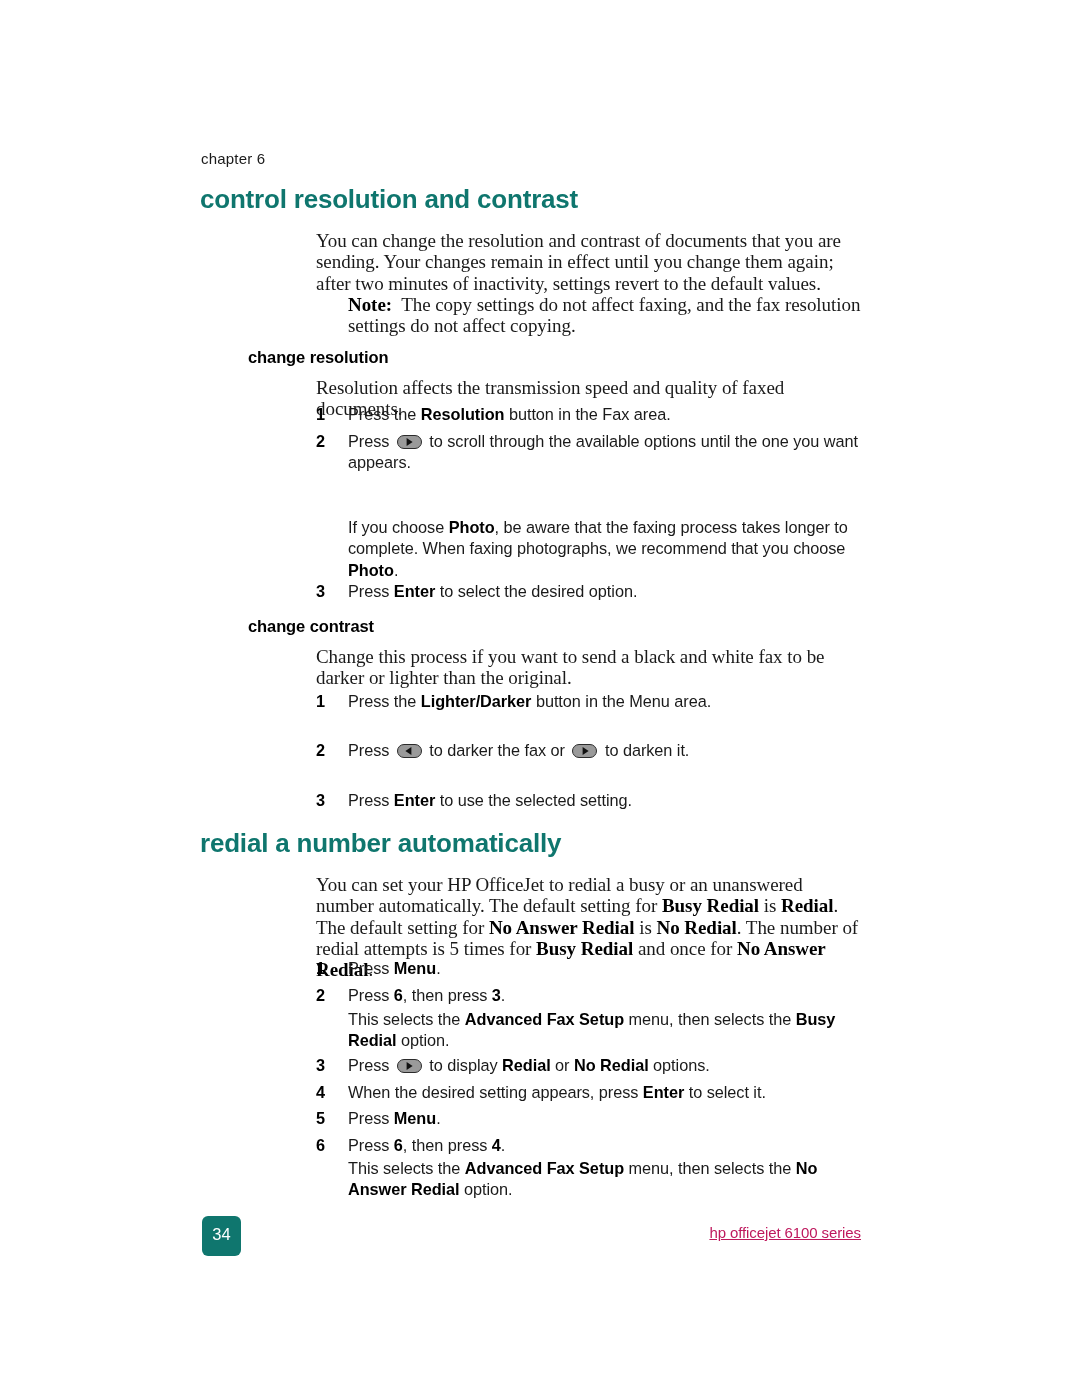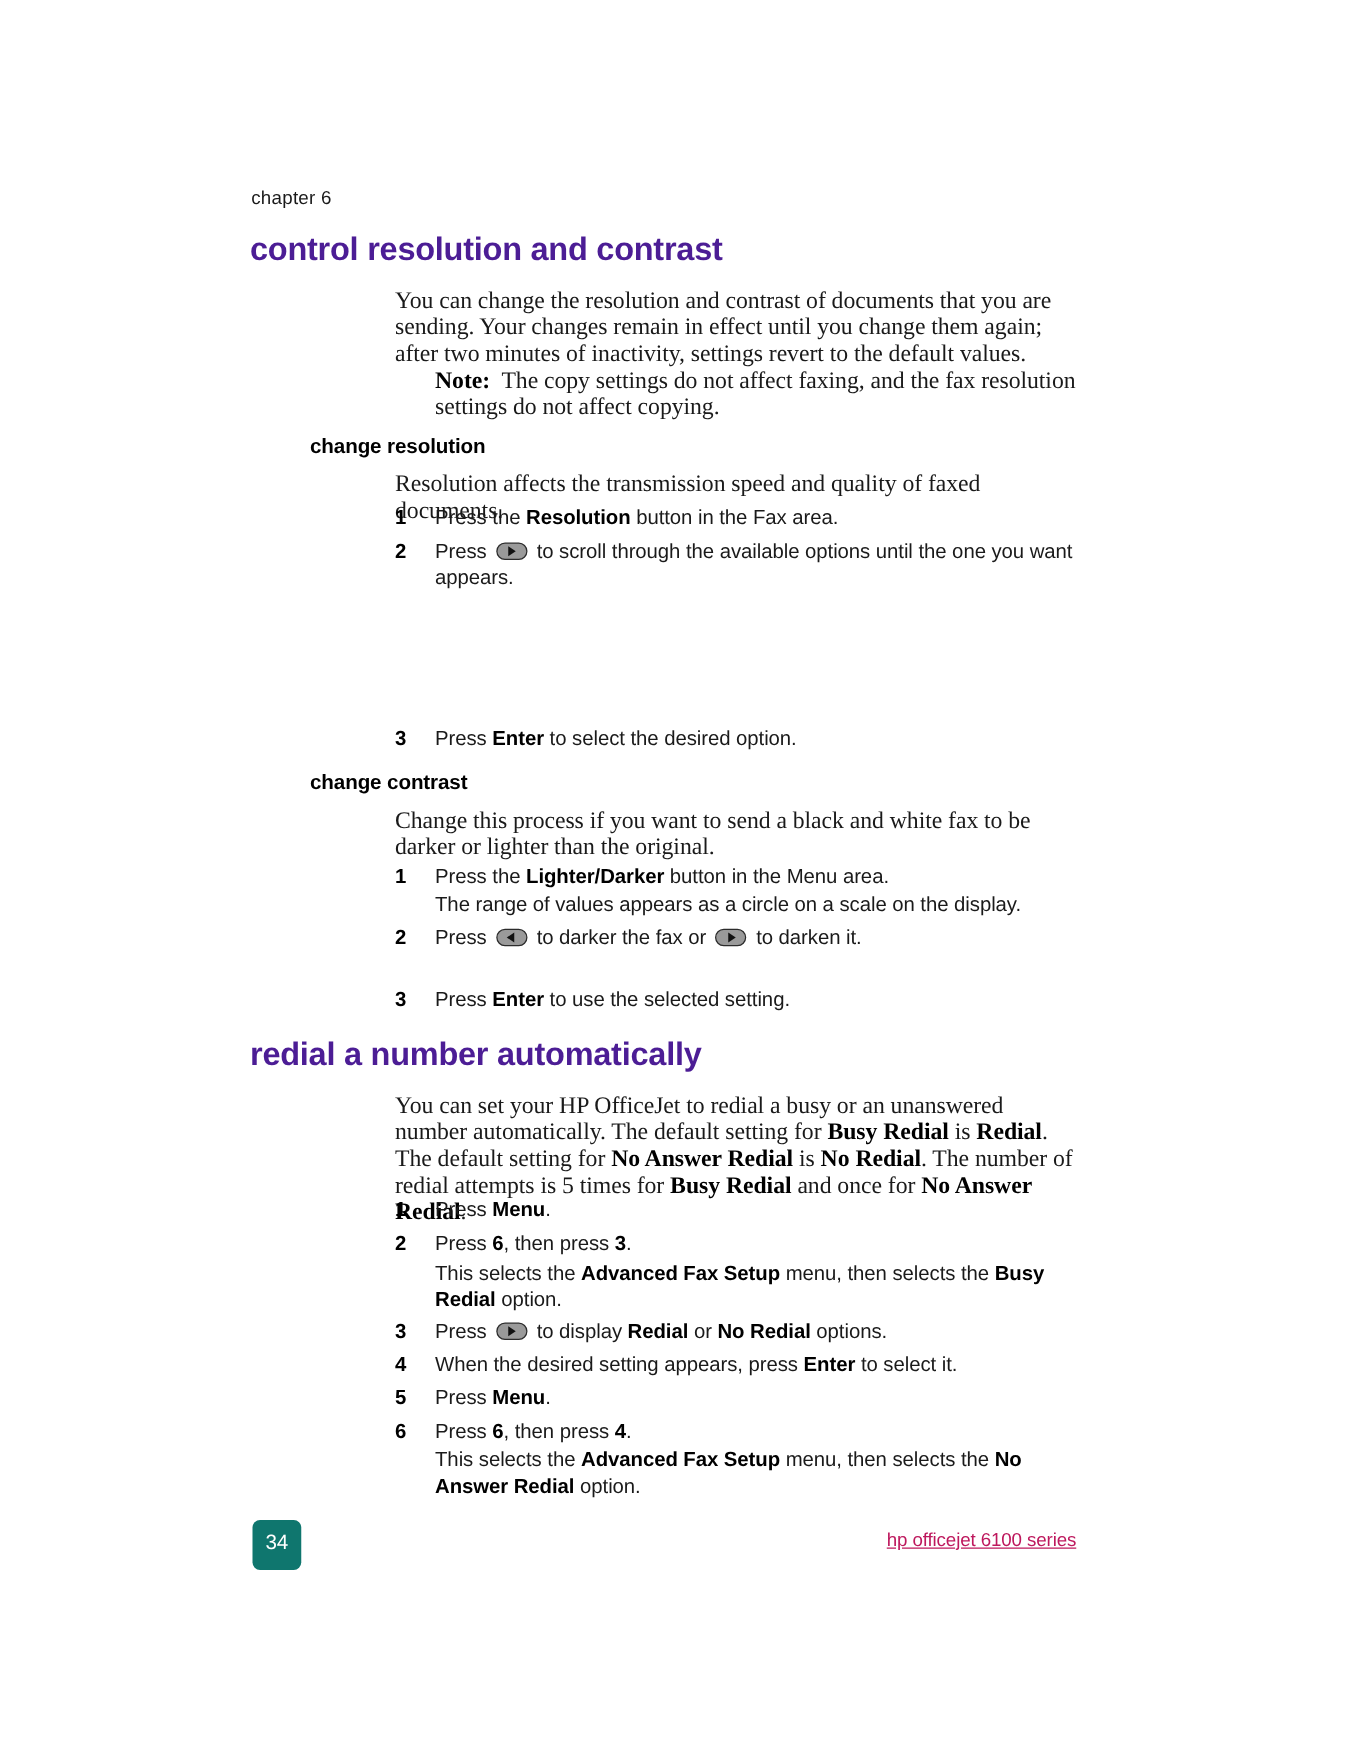--- a/index.html
+++ b/index.html
@@ -34,21 +34,21 @@
     color: #1a1a1a;
   }
 
   
   .h1 {
     position: absolute;
     left: 200px;
     font-size: 26px;
     font-weight: bold;
     letter-spacing: -0.2px;
-    color: #4c1d95;
+    color: #0f766e;
     white-space: nowrap;
   }
   #h1-control { top: 184px; }
   #h1-redial  { top: 828px; }
 
   
   .h2 {
     position: absolute;
     left: 248px;
     font-size: 16.5px;
@@ -195,36 +195,36 @@
     <span class="num">1</span>
     <span class="body"><span>Press the </span><b>Resolution</b><span> button in the Fax area.</span></span>
   </div>
 
   <div class="step" style="top:431px;">
     <span class="num">2</span>
     <span class="body"><span>Press </span><span class="keyglyph right"></span><span> to scroll through the available options until the one you want appears.</span></span>
   </div>
 
 
+  <div class="substep" style="top:517px;"><span>If you choose </span><b>Photo</b><span>, be aware that the faxing process takes longer to complete. When faxing photographs, we recommend that you choose </span><b>Photo</b><span>.</span></div>
 
   <div class="step" style="top:581px;">
     <span class="num">3</span>
     <span class="body"><span>Press </span><b>Enter</b><span> to select the desired option.</span></span>
   </div>
 
   <div class="h2" id="h2-contrast">change contrast</div>
 
   <div class="para" style="top:646px;">Change this process if you want to send a black and white fax to be darker or lighter than the original.</div>
 
   <div class="step" style="top:691px;">
     <span class="num">1</span>
     <span class="body"><span>Press the </span><b>Lighter/Darker</b><span> button in the Menu area.</span></span>
   </div>
 
-  <div class="substep" style="top:714px;">The range of values appears as a circle on a scale on the display.</div>
 
   <div class="step" style="top:740px;">
     <span class="num">2</span>
     <span class="body"><span>Press </span><span class="keyglyph left"></span><span> to darker the fax or </span><span class="keyglyph right"></span><span> to darken it.</span></span>
   </div>
 
 
   <div class="step" style="top:790px;">
     <span class="num">3</span>
     <span class="body"><span>Press </span><b>Enter</b><span> to use the selected setting.</span></span>

